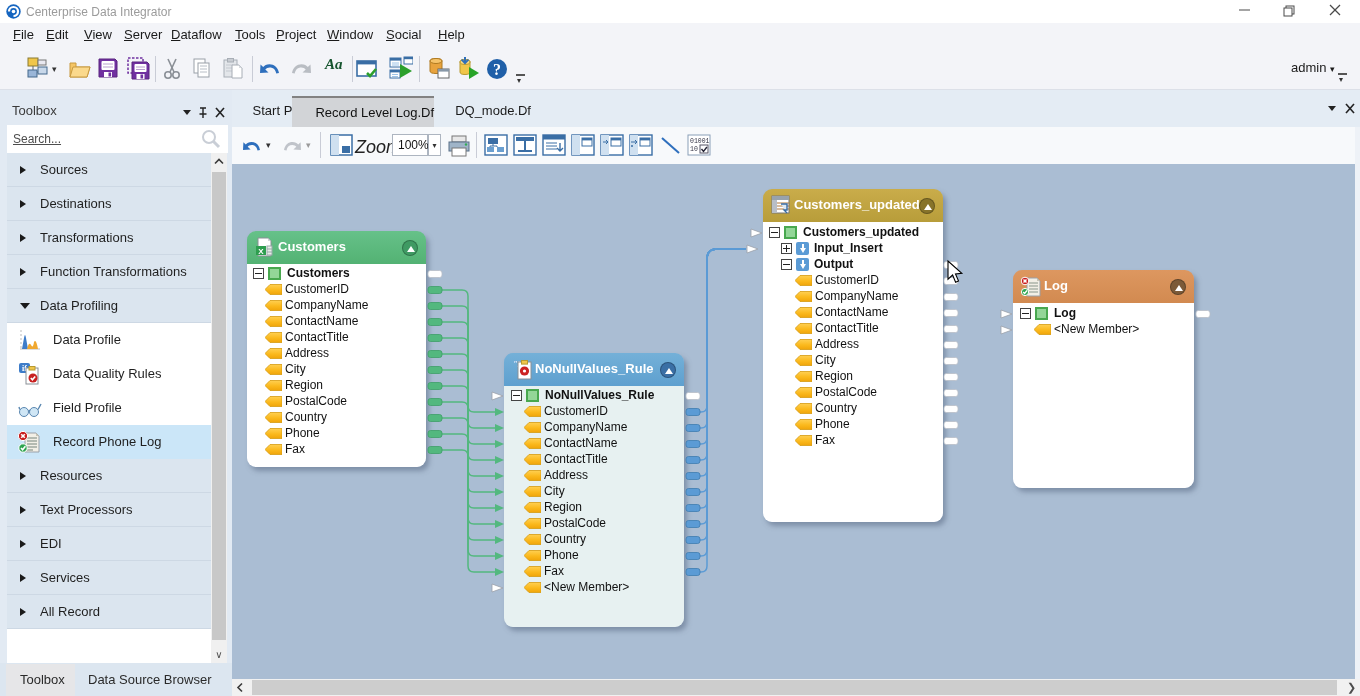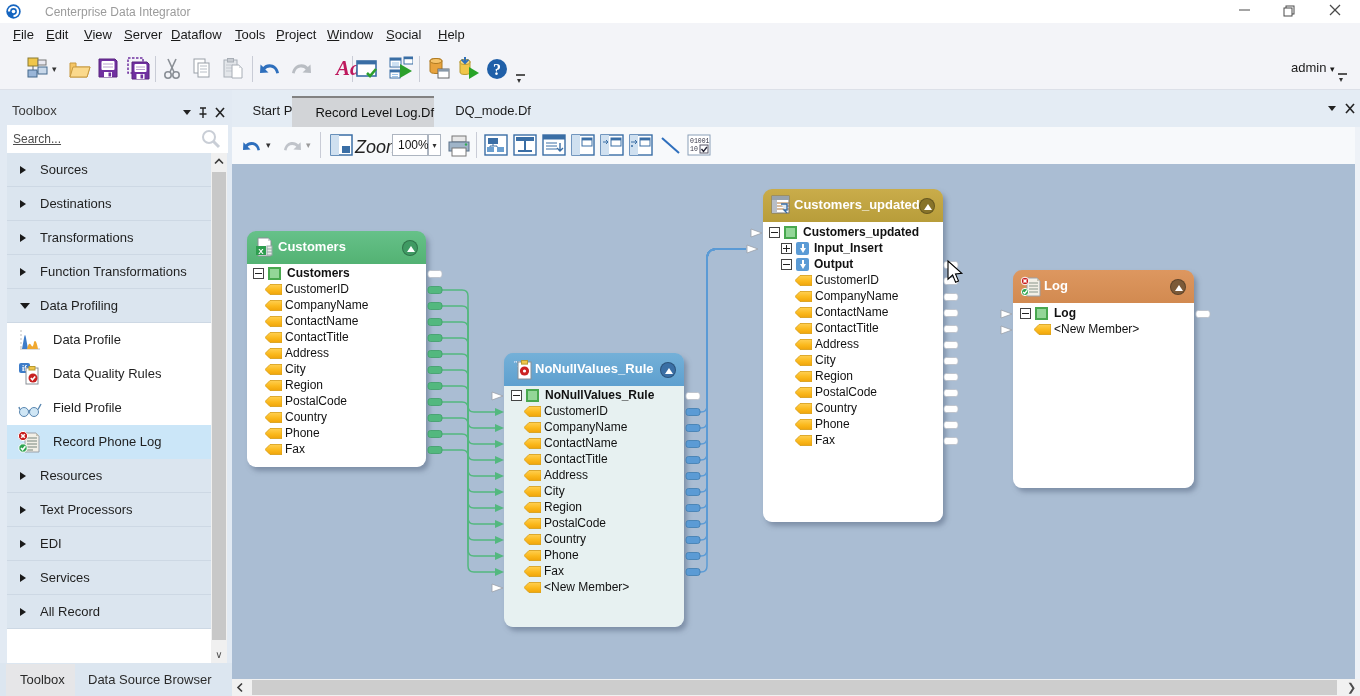--- a/index.html
+++ b/index.html
@@ -1,19 +1,19 @@
 <!DOCTYPE html>
 <html><head><meta charset="utf-8">
 <style>
 *{margin:0;padding:0;box-sizing:border-box;}
 html,body{width:1360px;height:696px;overflow:hidden;font-family:"Liberation Sans",sans-serif;}
 body{position:relative;background:#fff;}
 .abs{position:absolute;}
 .titlebar{left:0;top:0;width:1360px;height:23px;background:#fff;}
-.apptitle{left:26px;top:5px;font-size:12px;color:#9b9b9b;margin-left:19px;}
+.apptitle{left:26px;top:5px;font-size:12px;color:#9b9b9b;}
 .menubar{left:0;top:23px;width:1360px;height:24px;background:#f3f4f8;}
 .menu{top:27px;font-size:13px;color:#1a1a1a;}
 .menu u{text-decoration:underline;}
 .toolbar{left:0;top:47px;width:1360px;height:43px;background:#f3f4f8;border-bottom:1px solid #dce0e8;}
 .tsep{top:56px;width:1px;height:26px;background:#c9ccd6;}
 .admin{top:60px;font-size:13px;color:#1a1a1a;}
 .lp{left:0;top:90px;width:232px;height:606px;background:#e2eaf3;}
 .lph{left:12px;top:13px;font-size:13px;color:#3a3a3a;}
 .search{left:7px;top:35px;width:221px;height:28px;background:#fff;}
 .search span{position:absolute;left:6px;top:7px;font-size:12px;color:#4d4d4d;text-decoration:underline;}
@@ -156,21 +156,21 @@
     </g>
 <path d="M11 9 H18 L21 12 V22 H11 Z" fill="#fff" stroke="#a8aeb6"></path>
 <path d="M18 9 L18 12 L21 12 Z" fill="#d8dbe0"></path>
   </svg>
 <svg class="abs" style="left:258px;top:56px" width="24" height="26" viewBox="0 0 24 26">
     <path d="M21 17 C20 11 16 8.2 11.5 8.2 C8.5 8.2 6.5 9.5 5.2 11 L2.5 8.5 L2 17 L10.5 16.5 L7.3 13.5 C8.3 12.3 9.8 11.4 11.8 11.4 C15 11.4 17.6 13.4 18.3 17.5 Z" fill="#2e6fbd"></path>
   </svg>
 <svg class="abs" style="left:289px;top:56px" width="24" height="26" viewBox="0 0 24 26">
     <path d="M3 17 C4 11 8 8.2 12.5 8.2 C15.5 8.2 17.5 9.5 18.8 11 L21.5 8.5 L22 17 L13.5 16.5 L16.7 13.5 C15.7 12.3 14.2 11.4 12.2 11.4 C9 11.4 6.4 13.4 5.7 17.5 Z" fill="#b9bdc3"></path>
   </svg>
-<div class="abs" style="left:325px;top:56px;font-family:'Liberation Serif',serif;font-style:italic;font-size:21px;color:#be185d;font-weight:bold;margin-left:11px;">Aa</div>
+<div class="abs" style="left:325px;top:56px;font-family:'Liberation Serif',serif;font-style:italic;font-size:15px;color:#14532d;font-weight:bold;">Aa</div>
 <svg class="abs" style="left:355px;top:56px" width="24" height="26" viewBox="0 0 24 26">
     <rect x="2" y="5" width="19" height="15" fill="#fff" stroke="#3a6ea5" stroke-width="1.6"></rect>
 <rect x="2" y="5" width="19" height="3.4" fill="#3a6ea5"></rect>
 <path d="M12 17 l3 3 l6 -7" stroke="#2ca02c" stroke-width="2.6" fill="none"></path>
   </svg>
 <svg class="abs" style="left:389px;top:56px" width="24" height="26" viewBox="0 0 24 26">
     <rect x="1" y="2" width="11" height="9" fill="#fff" stroke="#3a6ea5"></rect>
 <rect x="1" y="2" width="11" height="2.6" fill="#3a6ea5"></rect>
 <g stroke="#9ec4e8">
       <line x1="3" y1="7" x2="10" y2="7"></line>

